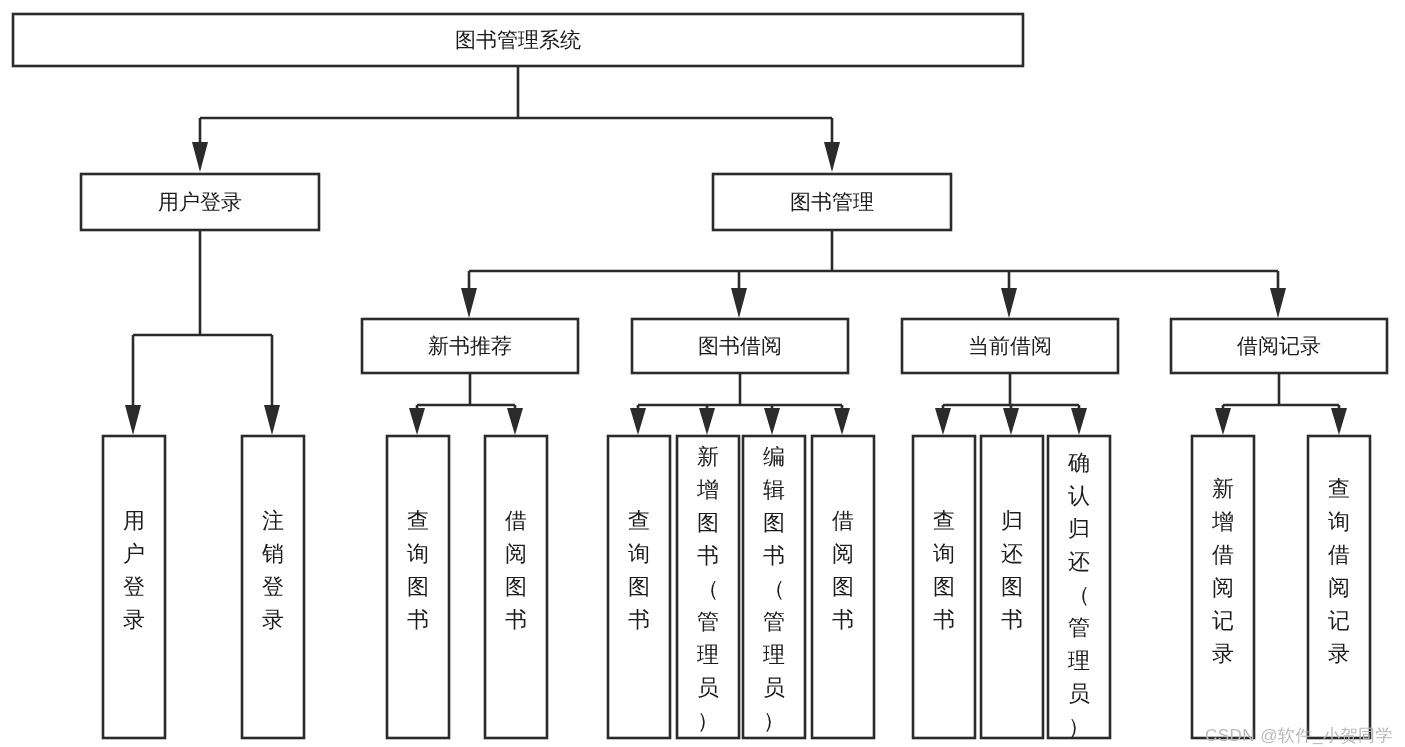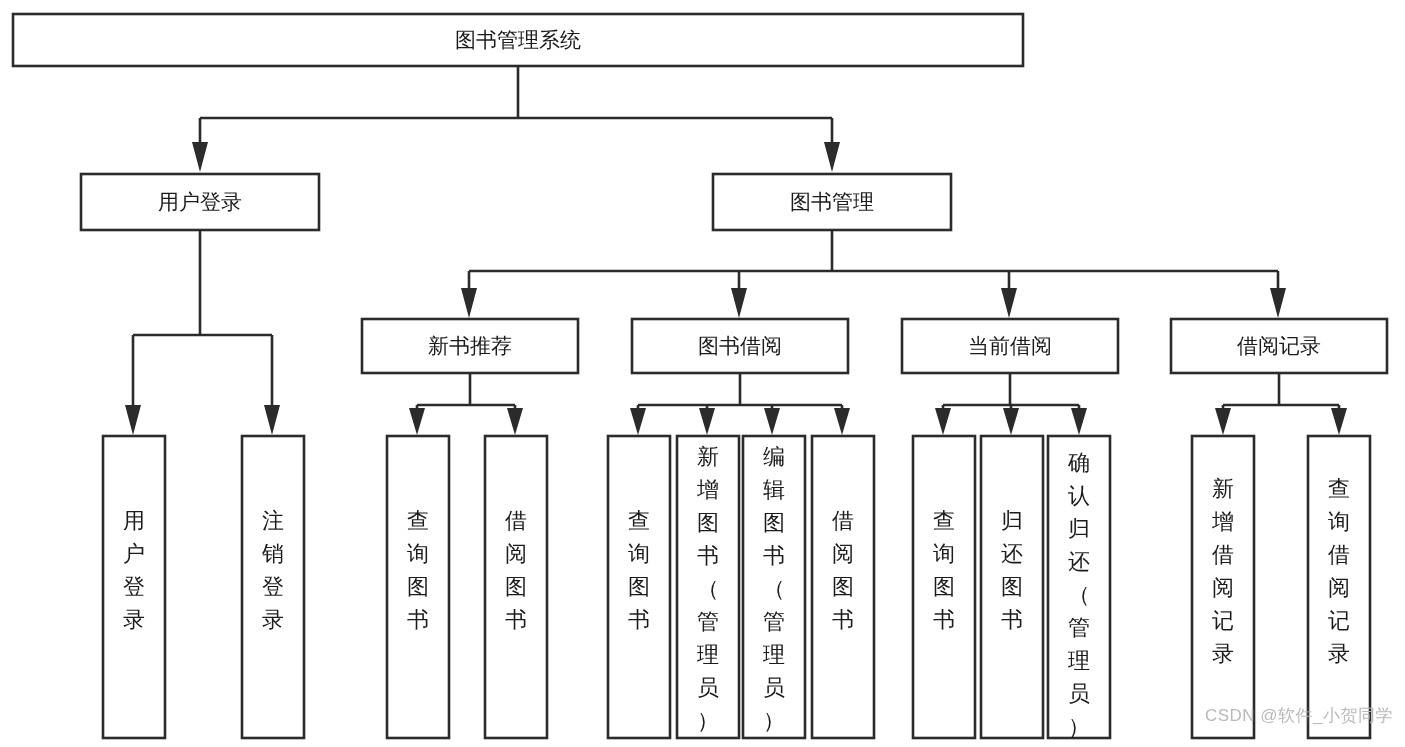--- a/index.html
+++ b/index.html
@@ -50,21 +50,21 @@
   }
   .node-label-v {
     font-family: "Liberation Sans", "DejaVu Sans", sans-serif;
     font-size: 22px;
     fill: #1b1b1b;
     text-anchor: middle;
   }
   .watermark {
     position: absolute;
     right: 12px;
-    bottom: 20px;
+    bottom: 0;
     font-family: "Liberation Sans", "DejaVu Sans", sans-serif;
     font-size: 17px;
     color: #b9b9b9;
     letter-spacing: 0.5px;
     white-space: nowrap;
     pointer-events: none;
   }
 </style>
 </head>
 <body>

